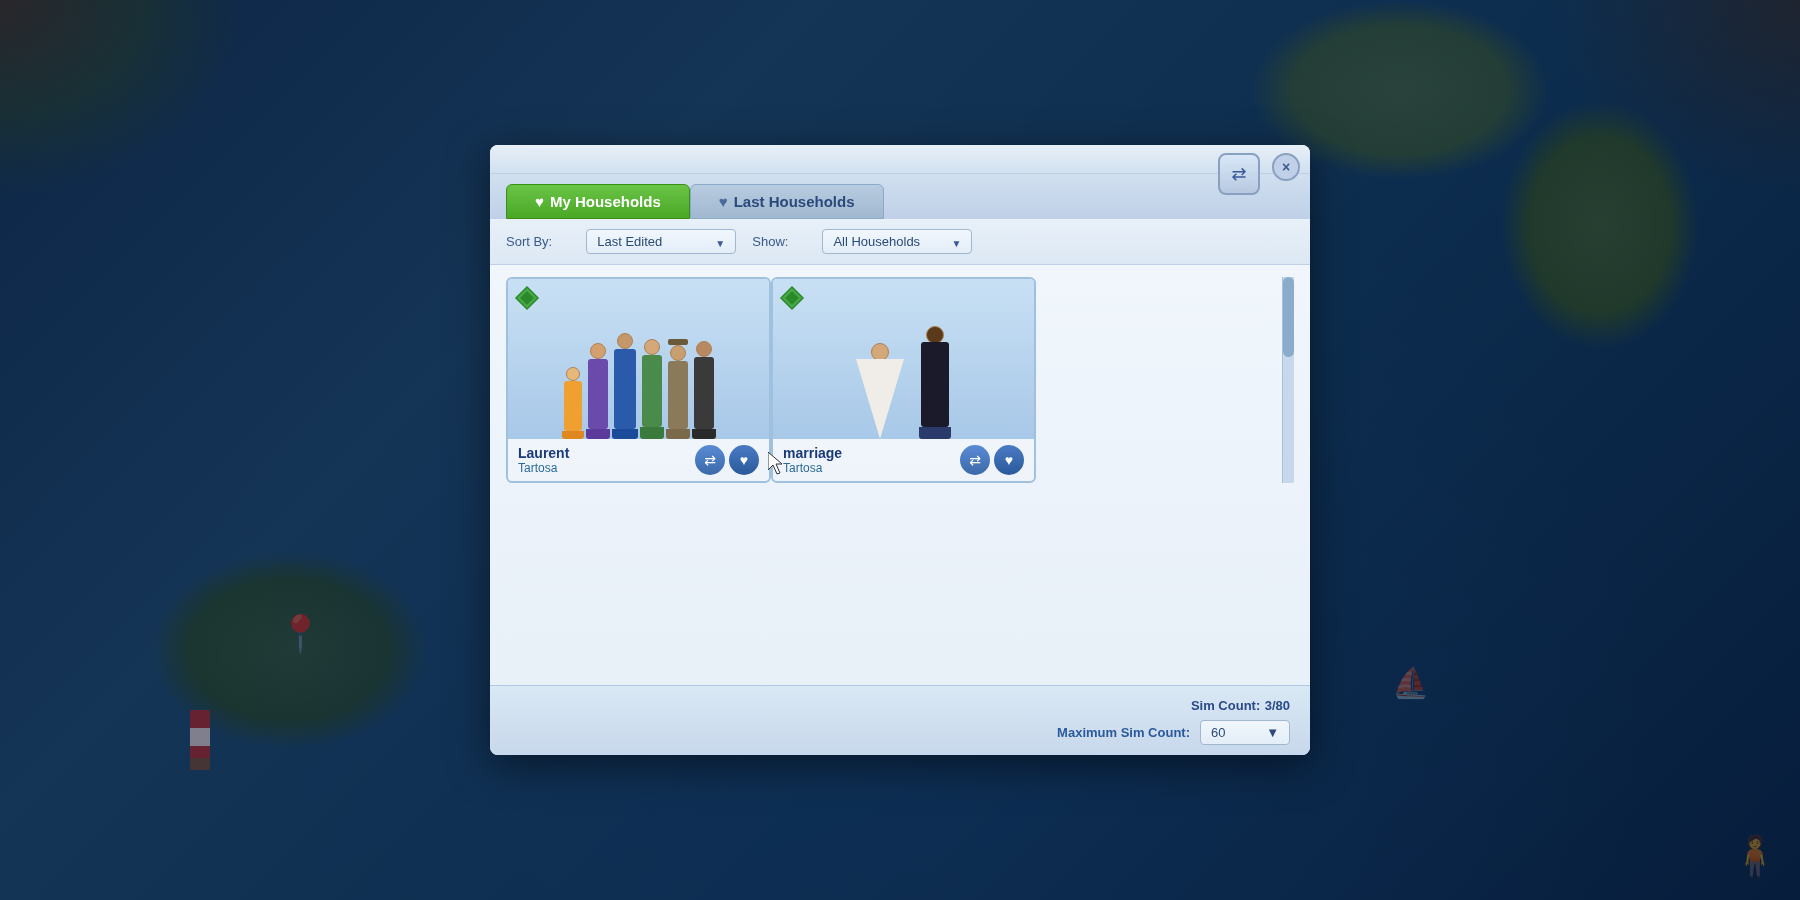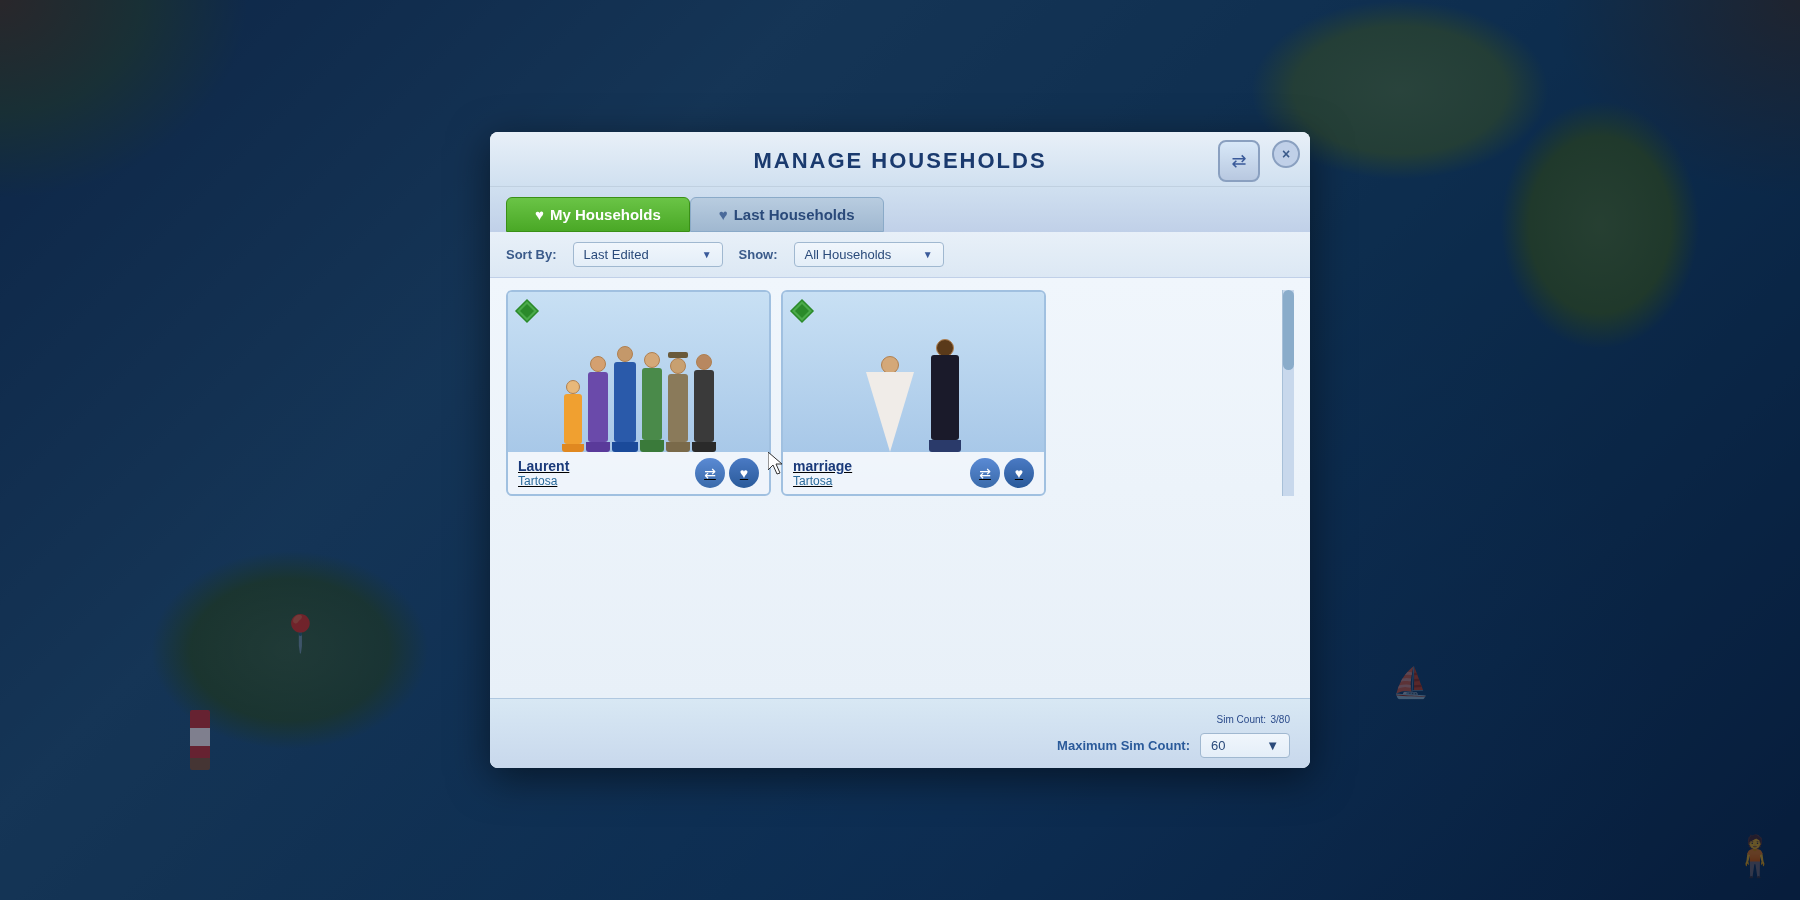--- a/index.html
+++ b/index.html
@@ -199,57 +199,56 @@
       align-items: center;
       padding: 10px 16px;
       background: linear-gradient(180deg, #e8f0f8 0%, #dce8f4 100%);
       border-bottom: 1px solid #c0d0e8;
       gap: 16px;
     }
 
     .toolbar-label {
       font-size: 13px;
       color: #3a5a8a;
-      font-weight: 700;
+      font-weight: 400;
     }
 
     .toolbar-select {
       display: flex;
-      align-items: center;
+      align-items: flex-end;
       background: linear-gradient(180deg, #f0f6fc 0%, #e4eef8 100%);
       border: 1px solid #a0b8d0;
       border-radius: 4px;
       padding: 4px 10px 4px 10px;
       font-size: 13px;
       color: #2a4a7a;
       cursor: pointer;
       min-width: 150px;
       justify-content: space-between;
+      margin-left: 18px;
     }
 
     .toolbar-select .arrow {
       margin-left: 8px;
       color: #3a5a9a;
       font-size: 10px;
     }
 
     
     .content {
       padding: 12px 16px;
       background: linear-gradient(180deg, #f0f6fc 0%, #e8f0f8 100%);
       min-height: 420px;
       display: flex;
       flex-direction: column;
     }
 
     .households-grid {
       display: flex;
       flex-wrap: wrap;
-      gap: 10px;
-      text-decoration: underline;
     }
 
     
     .household-card {
       width: 265px;
       background: linear-gradient(180deg, #daeaf8 0%, #c8daf0 100%);
       border: 2px solid #a0c0e0;
       border-radius: 6px;
       overflow: hidden;
       position: relative;
@@ -334,23 +333,23 @@
       background: linear-gradient(180deg, #d8e8f4 0%, #c8d8ec 100%);
       border-top: 1px solid #b0c8e0;
       border-radius: 0 0 8px 8px;
       display: flex;
       flex-direction: column;
       align-items: flex-end;
       gap: 6px;
     }
 
     .sim-count {
-      font-size: 10px;
+      font-size: 13px;
       color: #2a4a8a;
-      font-weight: 400;
+      font-weight: 700;
     }
 
     .max-sim-row {
       display: flex;
       align-items: center;
       gap: 10px;
     }
 
     .max-sim-label {
       font-size: 13px;
@@ -471,21 +470,20 @@
   <div class="scene-lighthouse"></div>
   <div class="scene-pin">📍</div>
   <div class="scene-person">🧍</div>
   <div class="bg-sailboat">⛵</div>
 </div>
 
 <div class="modal-overlay">
   <div class="modal">
 
     <div class="modal-titlebar">
-      <span class="modal-title">Manage Households</span>
       <button class="close-btn">
         <span>×</span>
       </button>
       <button class="share-btn-top">
         <span>⇄</span>
       </button>
     </div>
 
     <div class="tabs">
       <div class="tab active">

